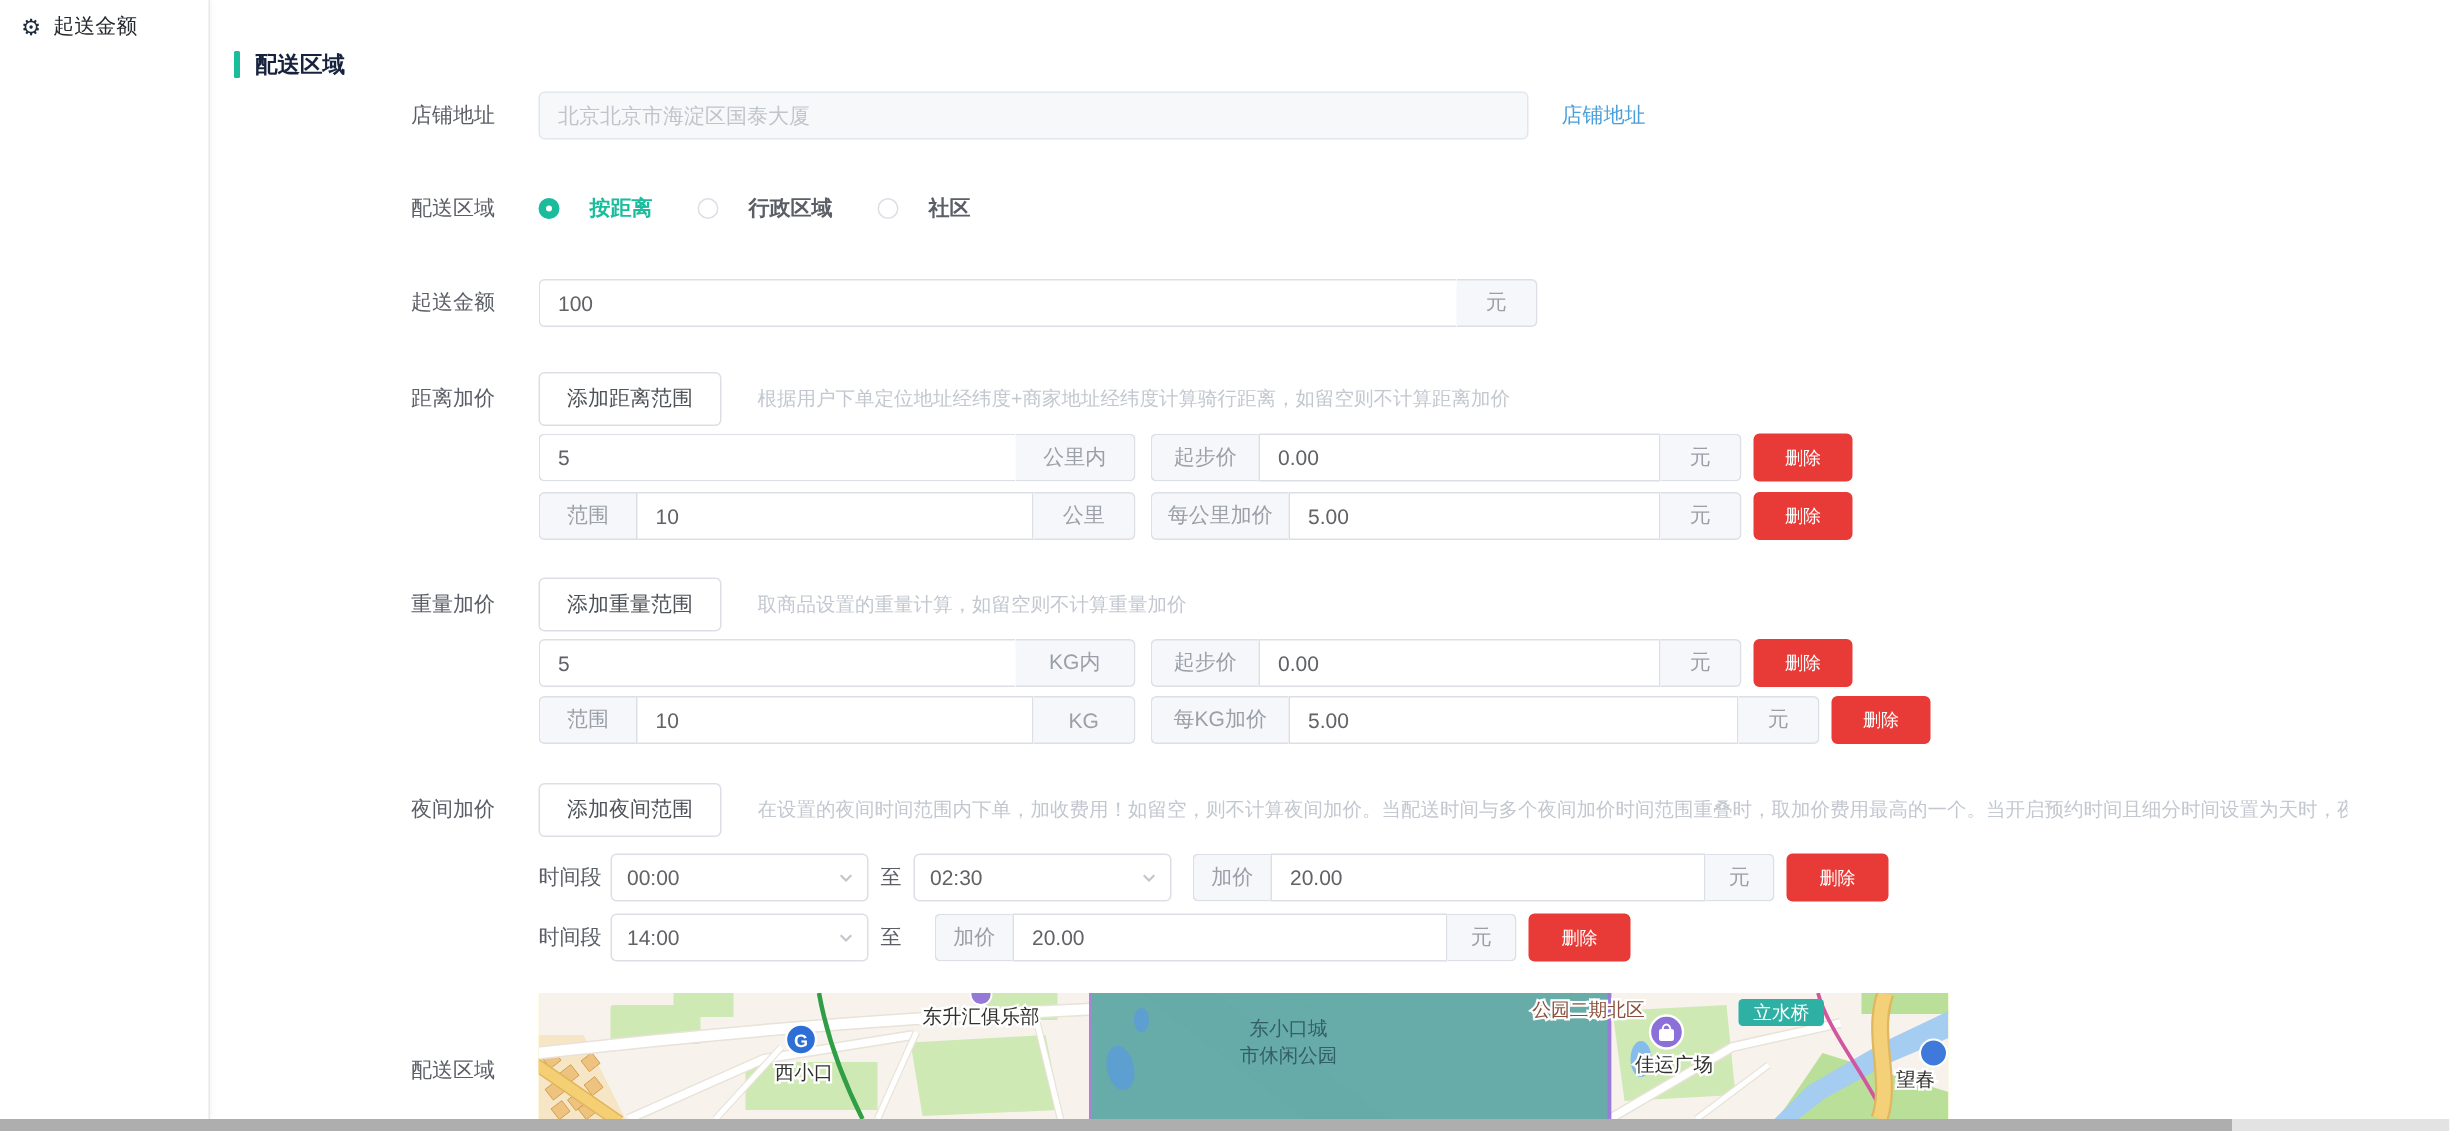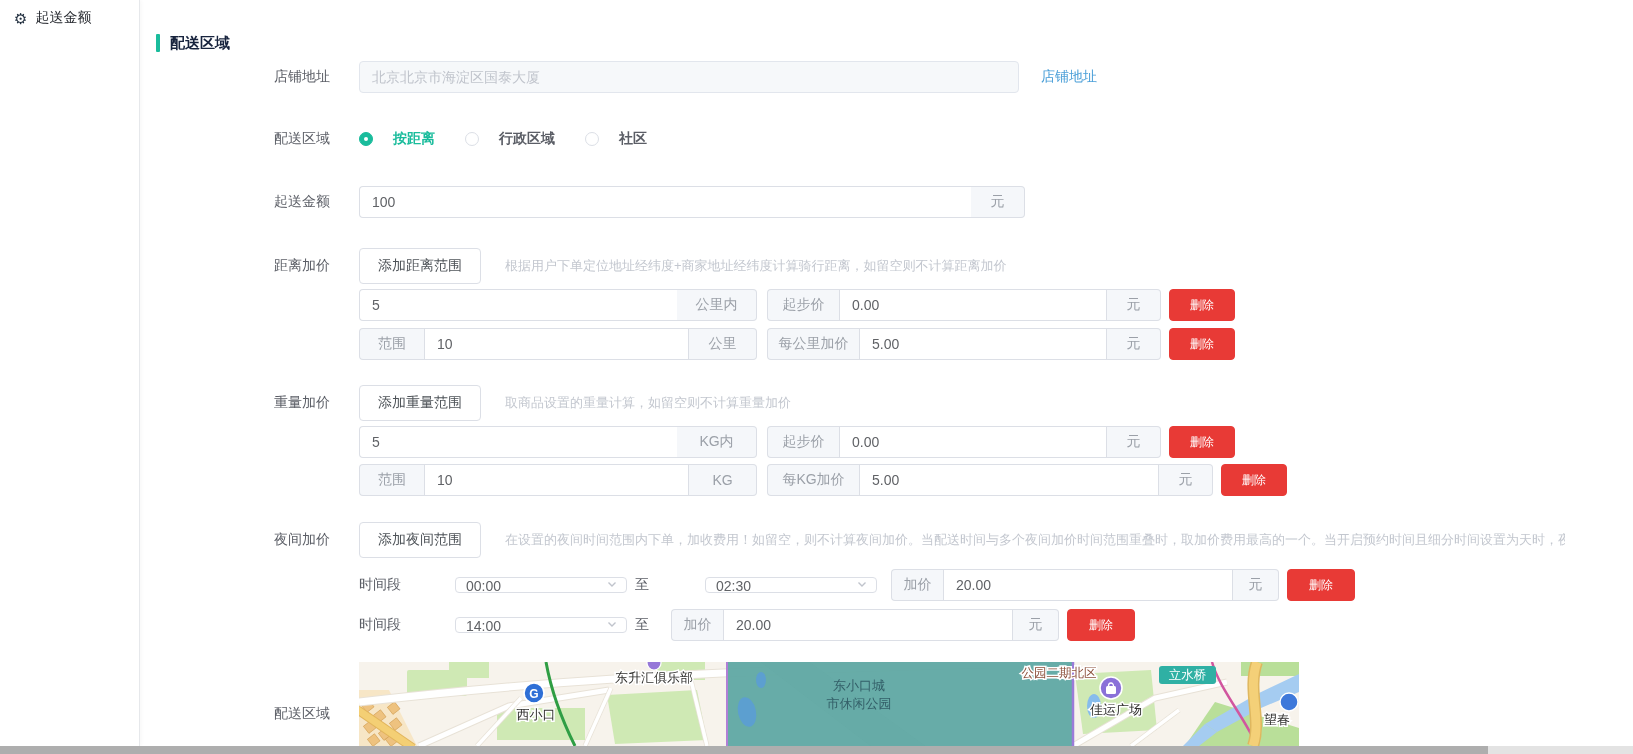--- a/index.html
+++ b/index.html
@@ -70,23 +70,23 @@
   .rdot{width:14px;height:14px;border-radius:50%;border:1px solid #dcdfe6;background:#fff;position:relative;}
   .rdot.sel{background:var(--accent);border-color:var(--accent);}
   .rdot.sel::after{
     content:"";position:absolute;left:50%;top:50%;width:4px;height:4px;border-radius:50%;
     background:#fff;transform:translate(-50%,-50%);
   }
   .radio-opt .rlabel{color:#5b5e66;}
   .radio-opt.sel .rlabel{color:var(--accent);}
   
   .sel-box{
-    width:172px;height:16px;border:1px solid #dcdfe6;border-radius:4px;background:#fff;
-    display:flex;justify-content:space-between;
-    padding:0 8px 0 10px;color:#606266;cursor:pointer;margin-left:48px;
+    width:172px;height:32px;border:1px solid #dcdfe6;border-radius:4px;background:#fff;
+    display:flex;align-items:center;justify-content:space-between;
+    padding:0 8px 0 10px;color:#606266;cursor:pointer;
   }
   .zhi{margin:0 8px;color:#5b5e66;}
   .tlabel{margin-right:6px;color:#5b5e66;white-space:nowrap;}
   
   .map-wrap{
     width:940px;height:104px;overflow:hidden;position:relative;background:#fef9c3;cursor:grab;
   }
   .map-wrap svg{display:block;}
   svg text{
     font-family:"Liberation Sans","DejaVu Sans",sans-serif;

